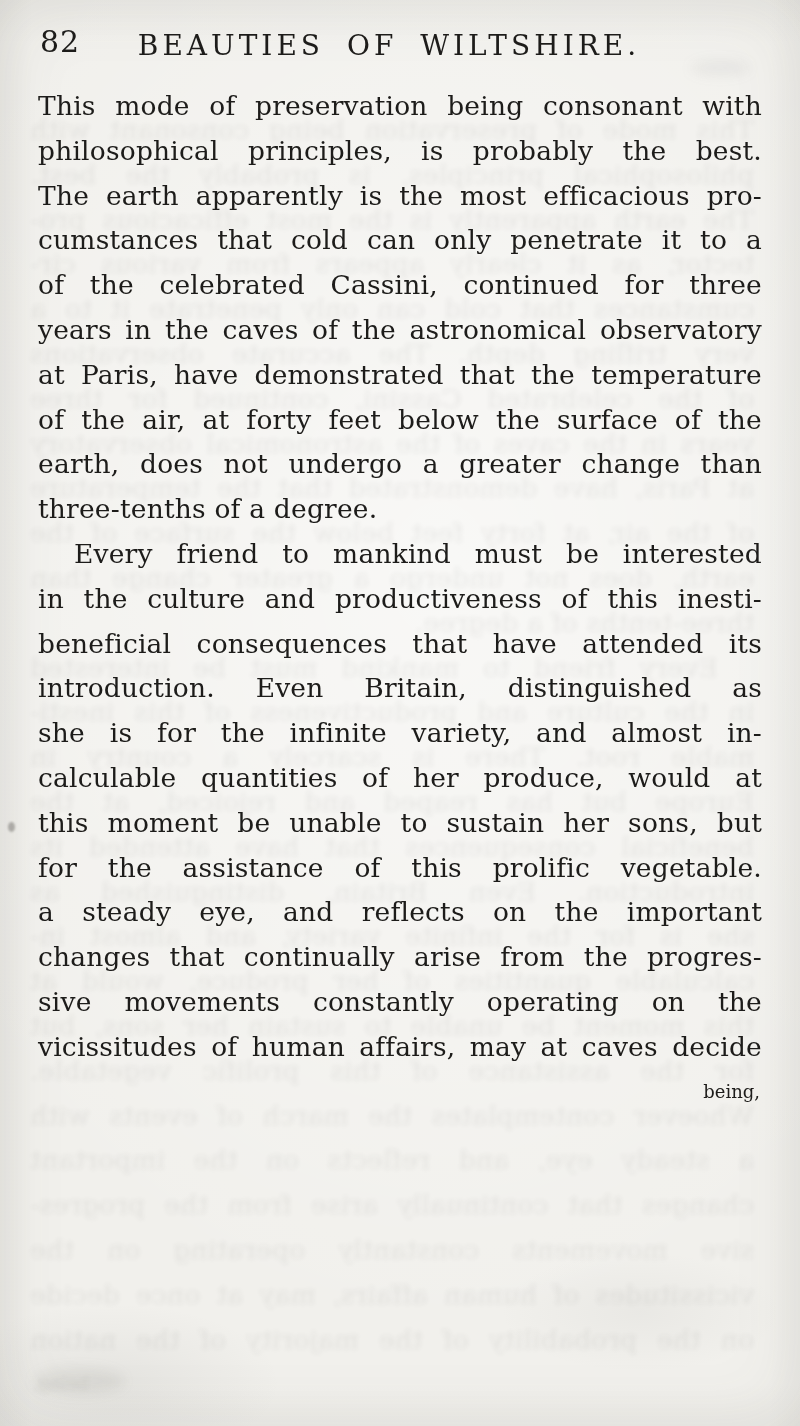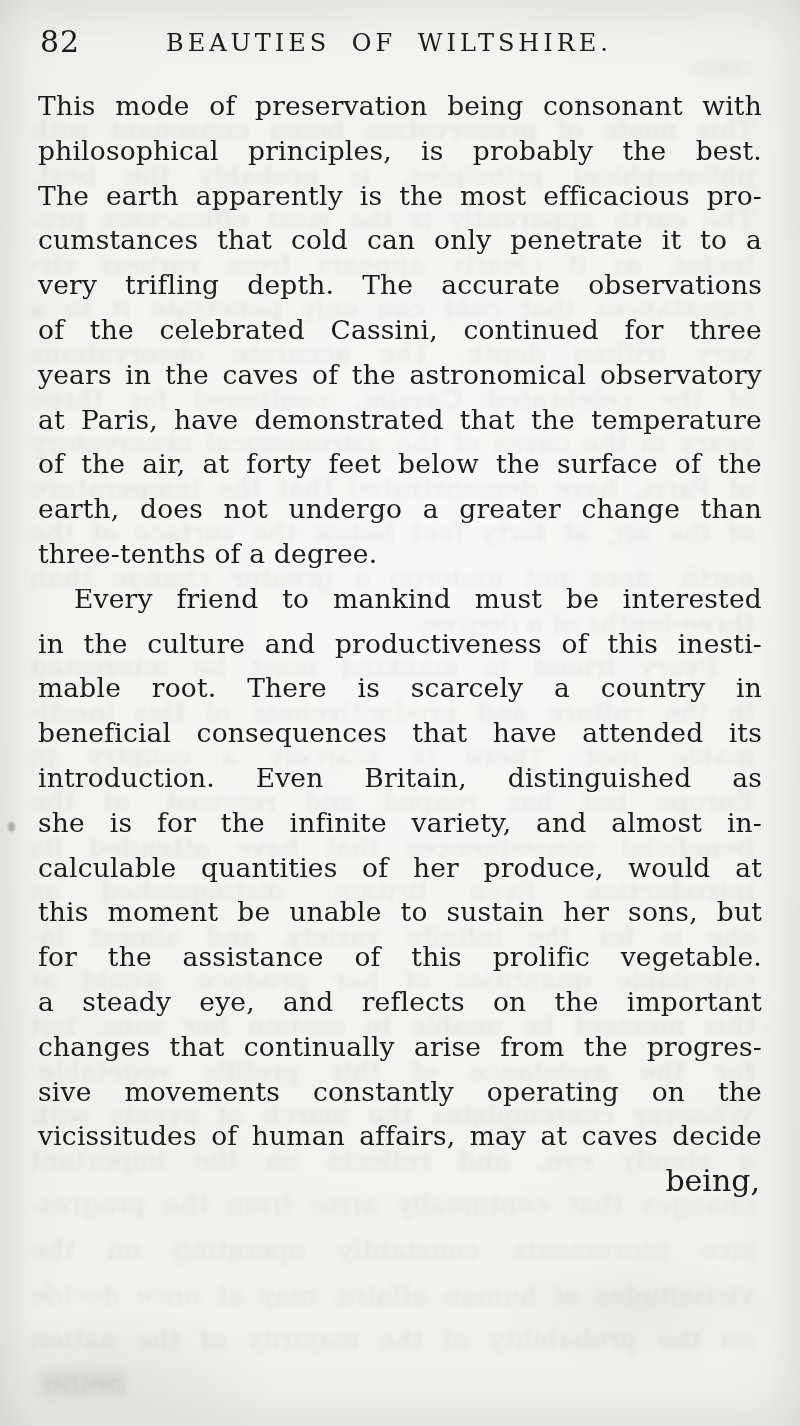--- a/index.html
+++ b/index.html
@@ -23,21 +23,21 @@
 
   
   .header { position: absolute; top: 22px; left: 40px; right: 42px; height: 40px; }
   .page-number {
     position: absolute; left: 0; top: 2px;
     font-size: 30px; letter-spacing: 1px;
   }
   .running-title {
     position: absolute; left: 90px; right: 110px; top: 7px;
     text-align: center;
-    font-size: 24px;
+    font-size: 28px;
     letter-spacing: 4px;
     word-spacing: 10px;
     font-weight: 500;
   }
 
   
   .text-block {
     position: absolute;
     top: 84px; left: 38px; width: 724px;
   }
@@ -46,21 +46,21 @@
     line-height: 44.8px;
     height: 44.8px;
     text-align: justify;
     text-align-last: justify;
     text-justify: inter-word;
     letter-spacing: 0.2px;
   }
   .line.indent { padding-left: 36px; }
   .line.end-par { text-align: right; text-align-last: left; }
   .catchword {
-    font-size: 30px;
+    font-size: 18px;
     line-height: 44.8px;
     height: 44.8px;
     text-align: left;
     text-align-last: right;
     padding-right: 2px;
   }
 
   
   .ghost {
     position: absolute;
@@ -121,30 +121,28 @@
     <div class="line">on the probability of the majority of the nation</div>
     <div class="catchword">being,</div>
   </div>
     </div>
 
   <div class="text-block">
     <div class="line">This mode of preservation being consonant with</div>
     <div class="line">philosophical principles, is probably the best.</div>
     <div class="line">The earth apparently is the most efficacious pro-</div>
     <div class="line">cumstances that cold can only penetrate it to a</div>
-    <div class="line">very trifling depth.  The accurate observations</div>
     <div class="line">of the celebrated Cassini, continued for three</div>
     <div class="line">years in the caves of the astronomical observatory</div>
     <div class="line">at Paris, have demonstrated that the temperature</div>
     <div class="line">of the air,  at forty feet below the surface of the</div>
     <div class="line">earth,  does  not  undergo a greater change than</div>
     <div class="line end-par">three-tenths of a degree.</div>
     <div class="line indent">Every friend to mankind must be interested</div>
     <div class="line">in the culture and productiveness of this inesti-</div>
-    <div class="line">mable root.  There is scarcely a country in</div>
     <div class="line">beneficial consequences that have attended its</div>
     <div class="line">introduction.  Even Britain, distinguished as</div>
     <div class="line">she is for the infinite variety, and almost in-</div>
     <div class="line">calculable quantities of her produce, would at</div>
     <div class="line">this moment be unable to sustain her sons, but</div>
     <div class="line">for the assistance of this prolific vegetable.</div>
     <div class="line">a steady eye, and reflects on the important</div>
     <div class="line">changes that continually arise from the progres-</div>
     <div class="line">sive movements constantly operating on the</div>
     <div class="line">vicissitudes of human affairs, may at caves decide</div>

